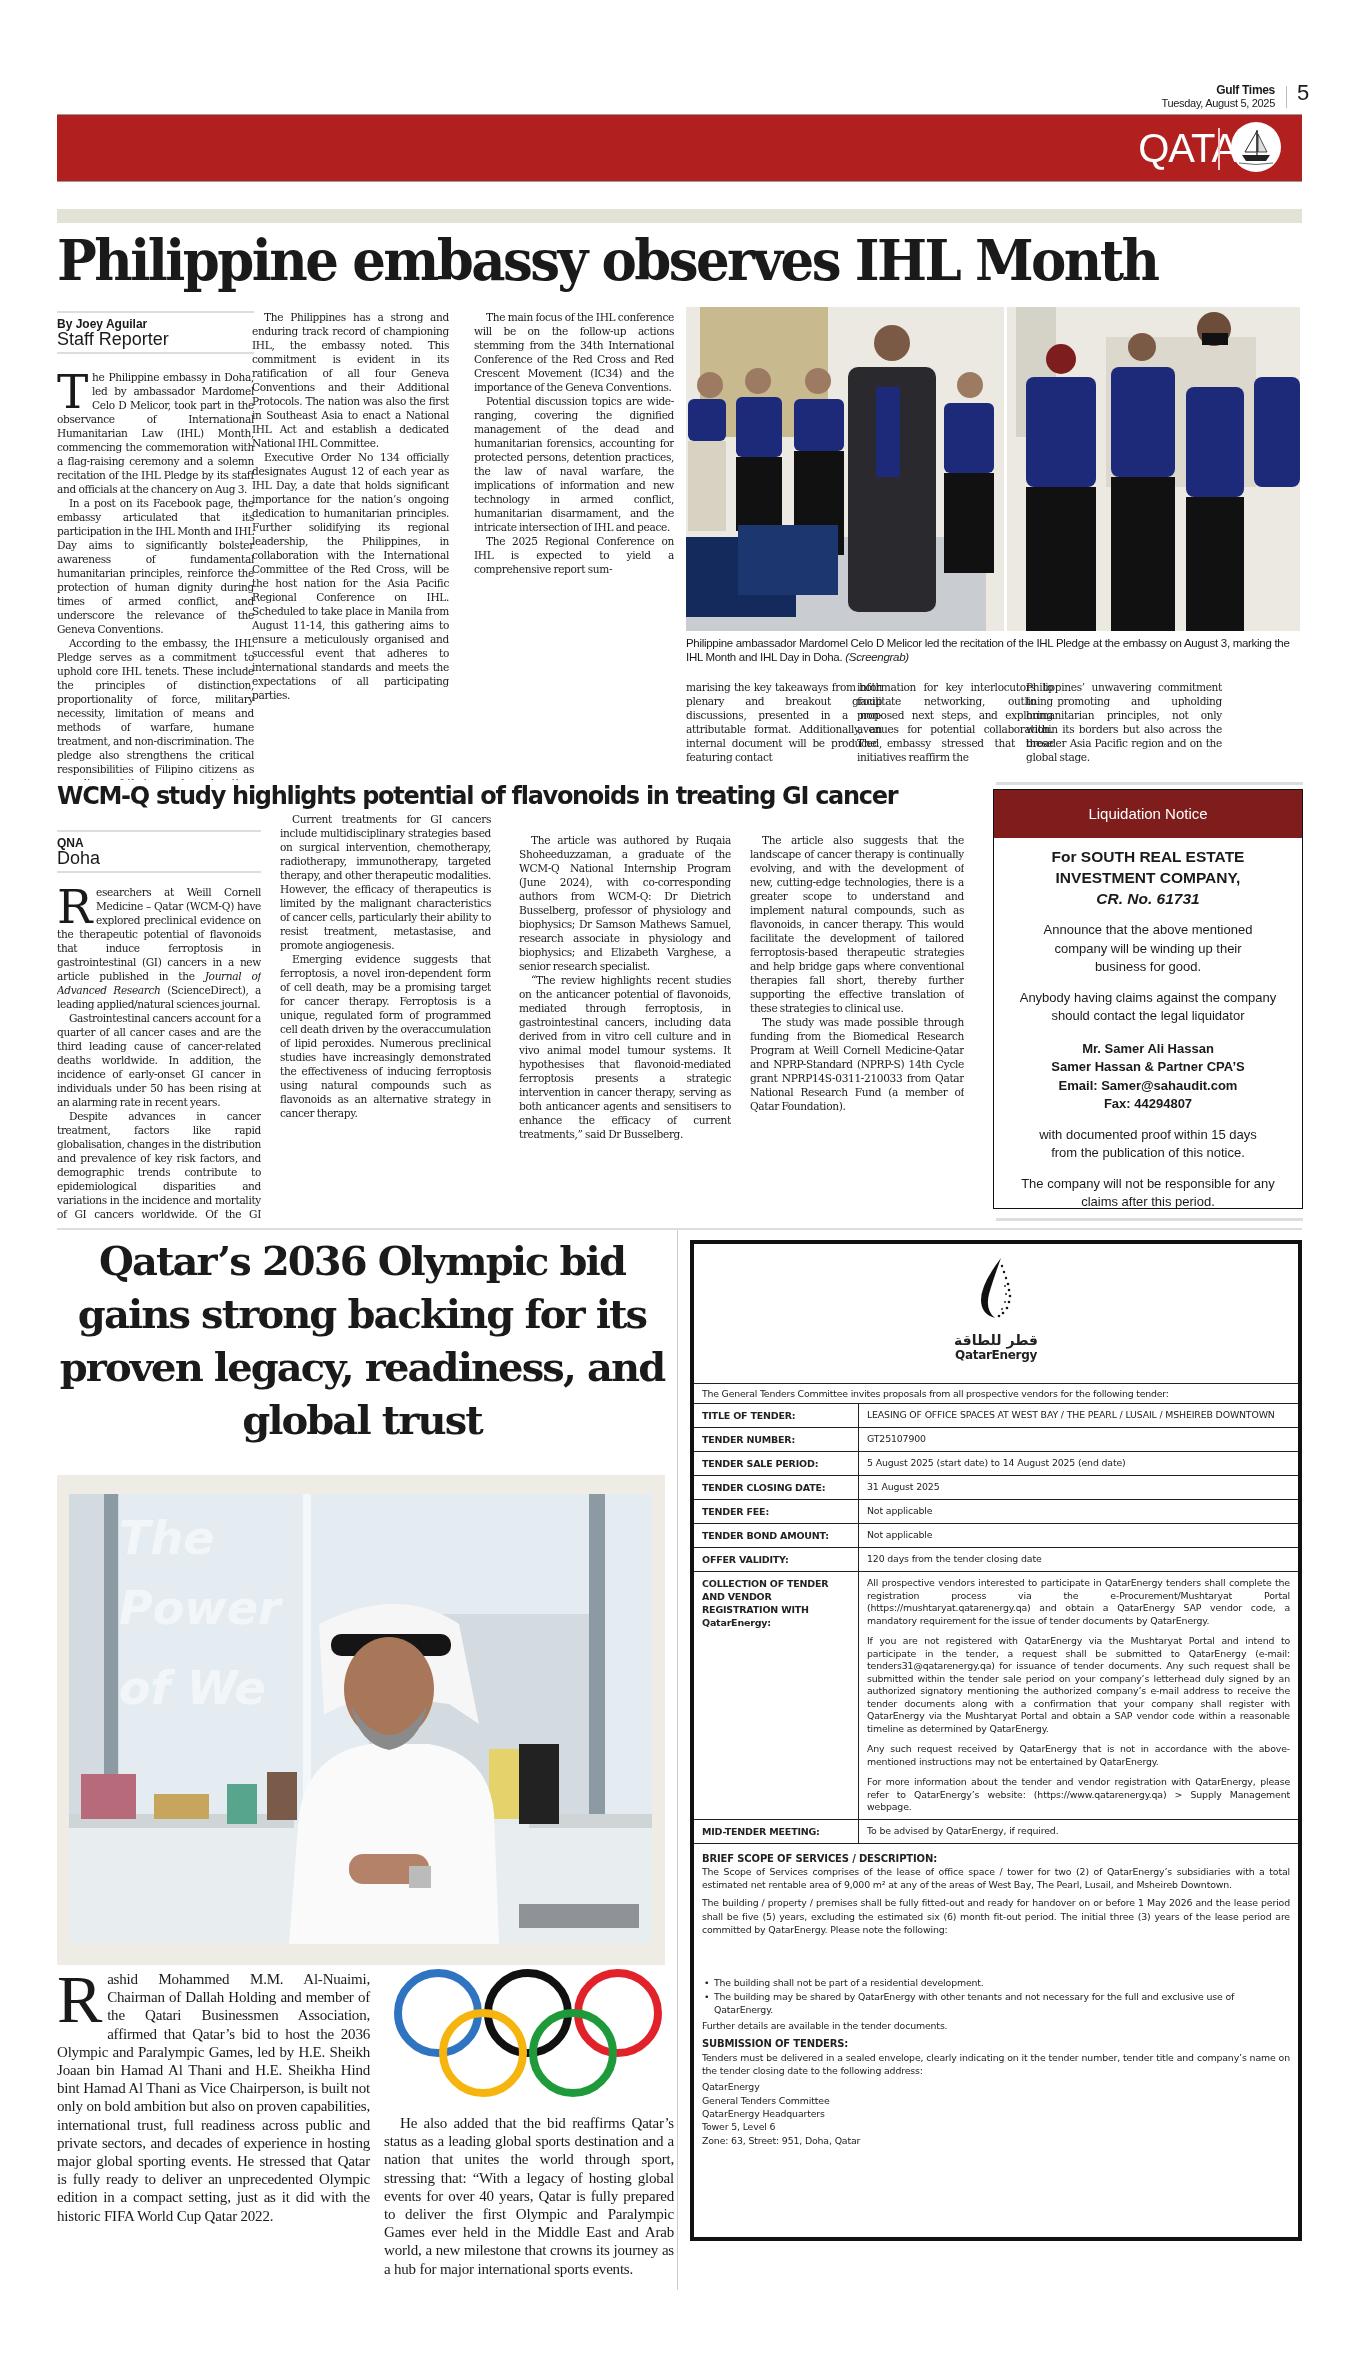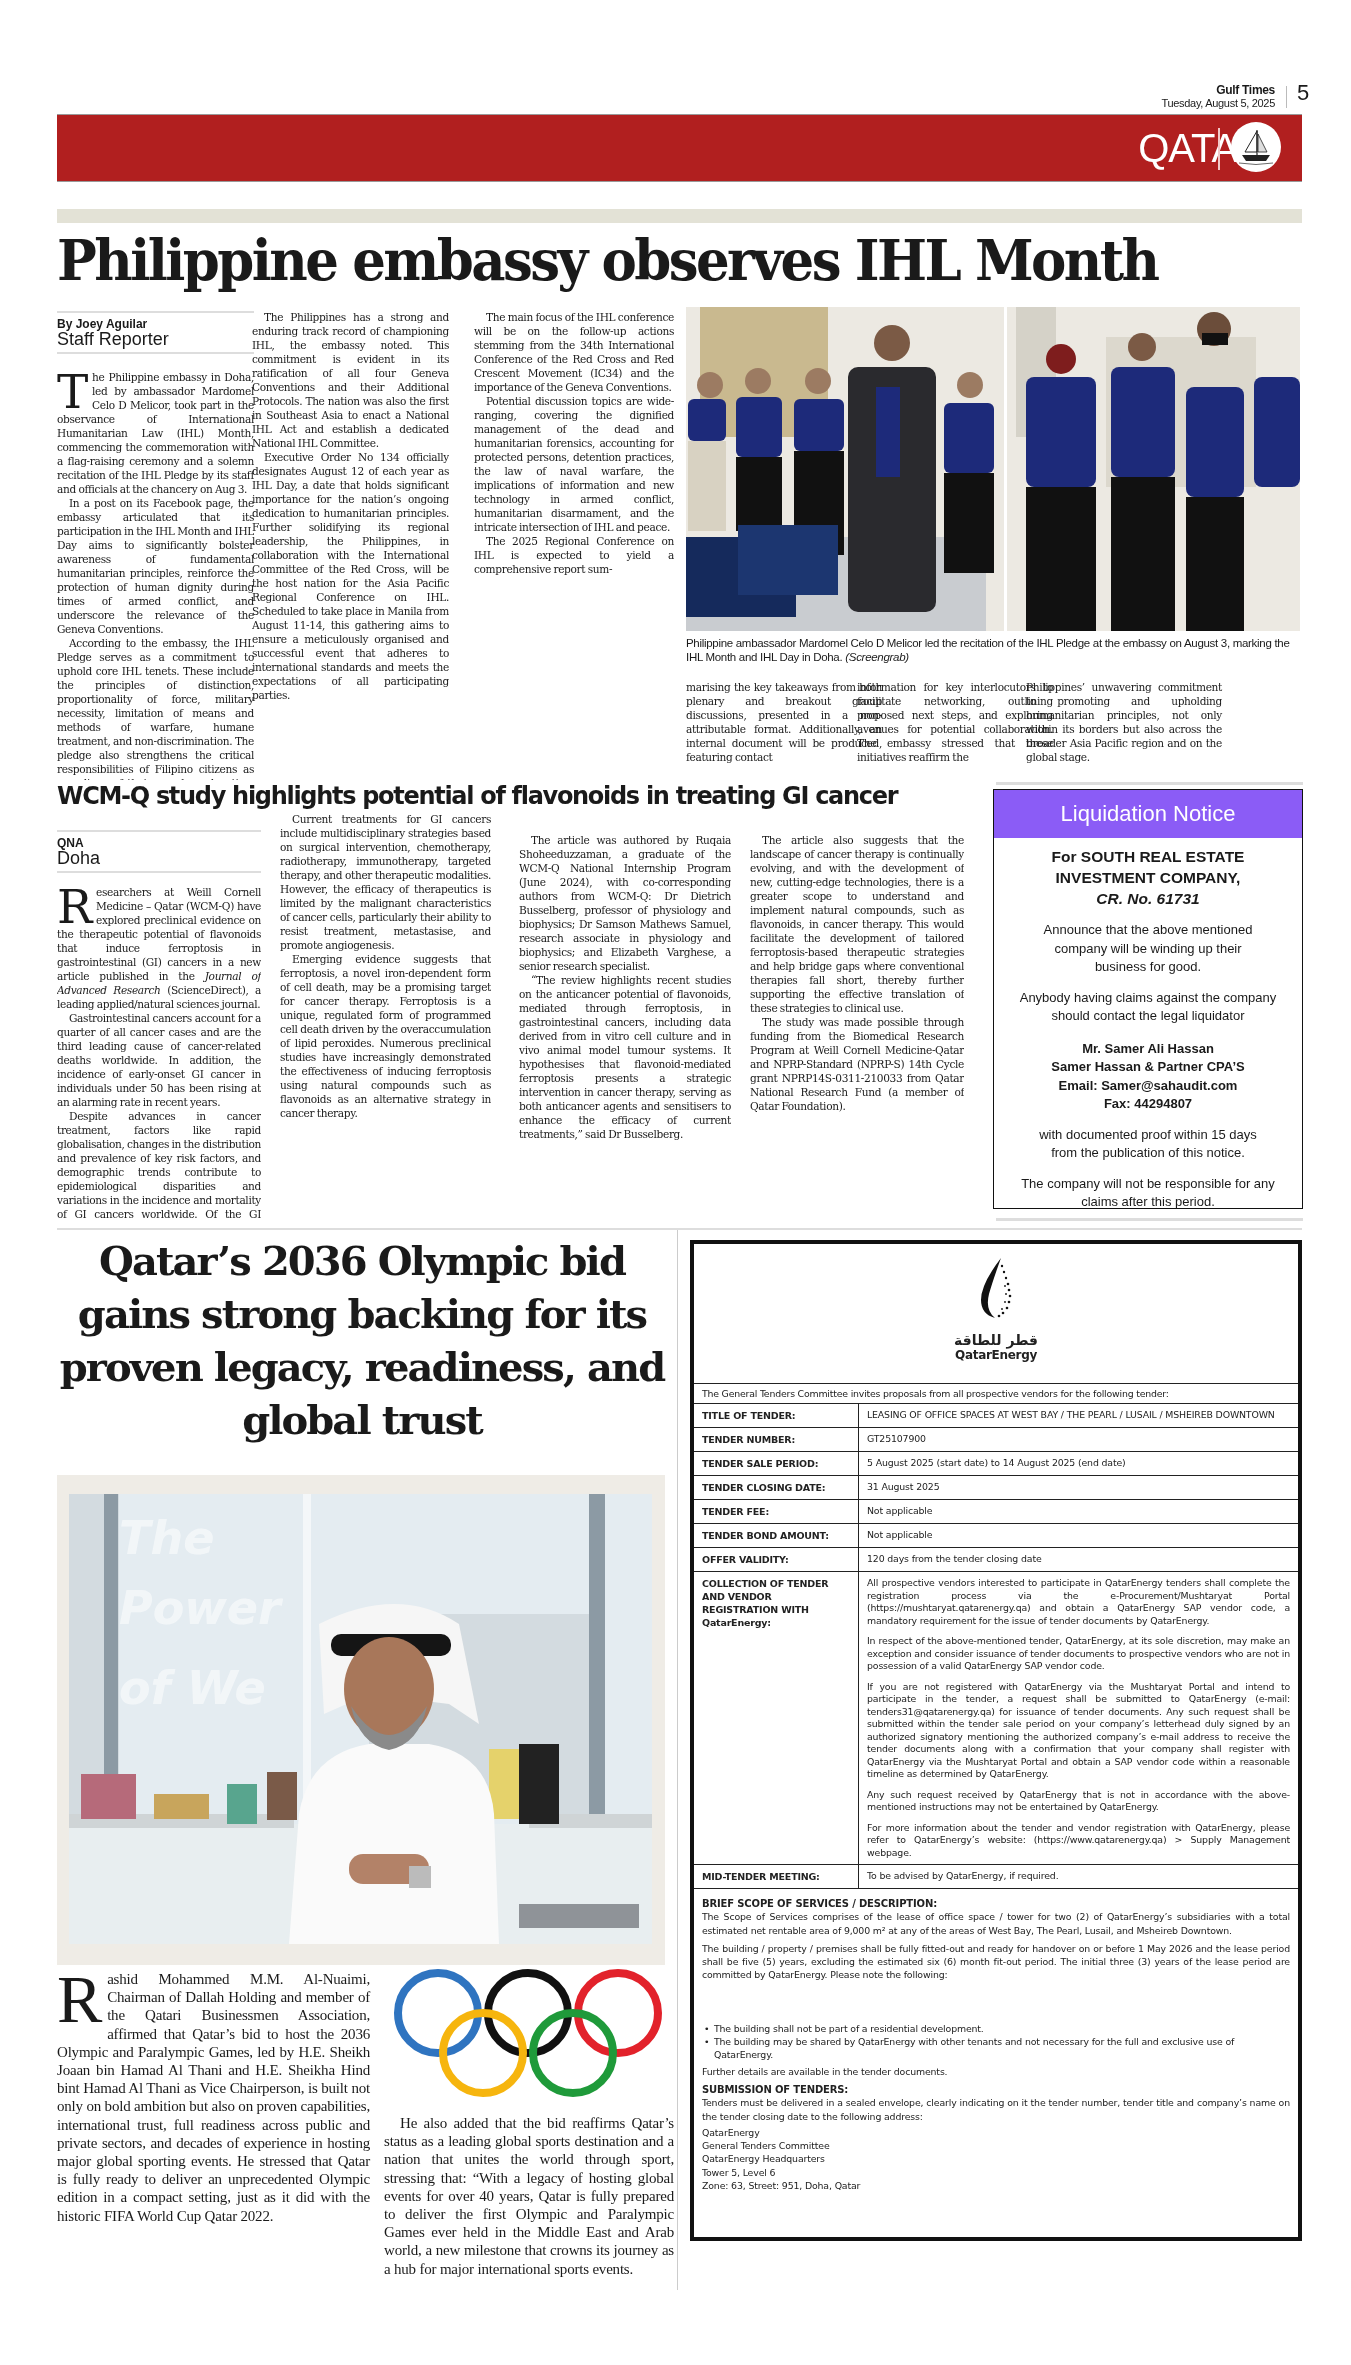--- a/index.html
+++ b/index.html
@@ -38,21 +38,21 @@
   .col-lg p { text-indent: 16px; }
   .col-lg p.first { text-indent: 0; }
 
   
   .photo1 { left: 686px; top: 307px; width: 614px; height: 324px; overflow: hidden; background: #e9e6df; }
   .caption1 { left: 686px; top: 636px; width: 614px; font-family: "Liberation Sans", sans-serif; font-size: 11.5px; line-height: 14px; letter-spacing: -0.3px; }
 
   
   .liq-outer-top { left: 996px; top: 782px; width: 307px; height: 3px; background: #ddd; }
   .liq { left: 993px; top: 789px; width: 310px; height: 420px; border: 1.5px solid #111; font-family: "Liberation Sans", sans-serif; text-align: center; }
-  .liq-head { background: #8b5cf6; color: #fff; font-size: 22px; height: 48px; line-height: 48px; }
+  .liq-head { background: #7f1d1d; color: #fff; font-size: 15px; height: 48px; line-height: 48px; }
   .liq-bold { font-weight: bold; font-size: 15.5px; line-height: 21px; margin-top: 8px; }
   .liq-it { font-style: italic; }
   .liq-p { font-size: 13px; line-height: 18.5px; margin-top: 12px; }
   .liq-b2 { font-weight: bold; font-size: 13px; line-height: 18.5px; margin-top: 14px; }
   .liq-outer-bot { left: 996px; top: 1218px; width: 307px; height: 3px; background: #ddd; }
 
   .vrule { background: #ccc; width: 1px; }
 
   
   .photo2 { left: 57px; top: 1475px; width: 608px; height: 490px; background: #efece6; }
@@ -327,21 +327,20 @@
         <div class="tval">Not applicable</div>
       </div>
     <div class="trow">
         <div class="tlabel">OFFER VALIDITY:</div>
         <div class="tval">120 days from the tender closing date</div>
       </div>
     <div class="trow">
       <div class="tlabel">COLLECTION OF TENDER AND VENDOR REGISTRATION WITH QatarEnergy:</div>
       <div class="tval">
         <p>All prospective vendors interested to participate in QatarEnergy tenders shall complete the registration process via the e-Procurement/Mushtaryat Portal (https://mushtaryat.qatarenergy.qa) and obtain a QatarEnergy SAP vendor code, a mandatory requirement for the issue of tender documents by QatarEnergy.</p>
-        <p>In respect of the above-mentioned tender, QatarEnergy, at its sole discretion, may make an exception and consider issuance of tender documents to prospective vendors who are not in possession of a valid QatarEnergy SAP vendor code.</p>
         <p>If you are not registered with QatarEnergy via the Mushtaryat Portal and intend to participate in the tender, a request shall be submitted to QatarEnergy (e-mail: tenders31@qatarenergy.qa) for issuance of tender documents. Any such request shall be submitted within the tender sale period on your company’s letterhead duly signed by an authorized signatory mentioning the authorized company’s e-mail address to receive the tender documents along with a confirmation that your company shall register with QatarEnergy via the Mushtaryat Portal and obtain a SAP vendor code within a reasonable timeline as determined by QatarEnergy.</p>
         <p>Any such request received by QatarEnergy that is not in accordance with the above-mentioned instructions may not be entertained by QatarEnergy.</p>
         <p>For more information about the tender and vendor registration with QatarEnergy, please refer to QatarEnergy’s website: (https://www.qatarenergy.qa) &gt; Supply Management webpage.</p>
       </div>
     </div>
     <div class="trow">
       <div class="tlabel">MID-TENDER MEETING:</div>
       <div class="tval">To be advised by QatarEnergy, if required.</div>
     </div>
   </div>

